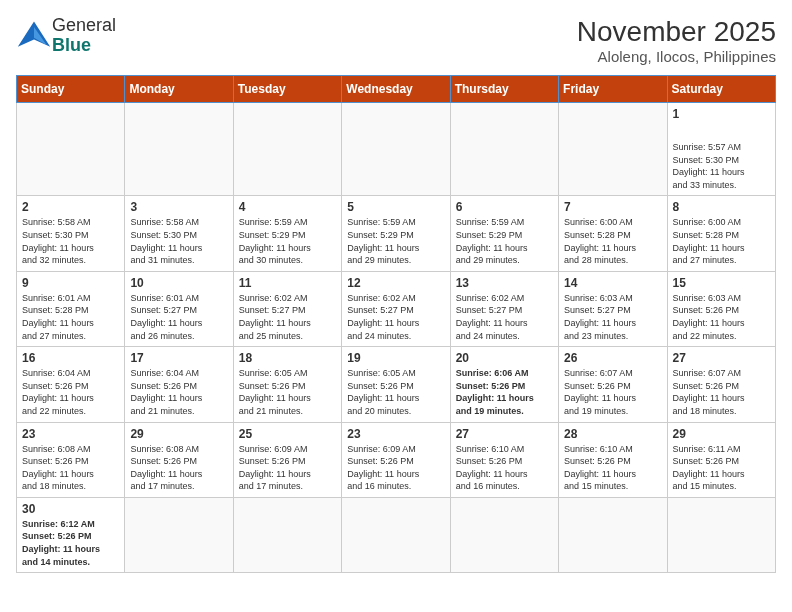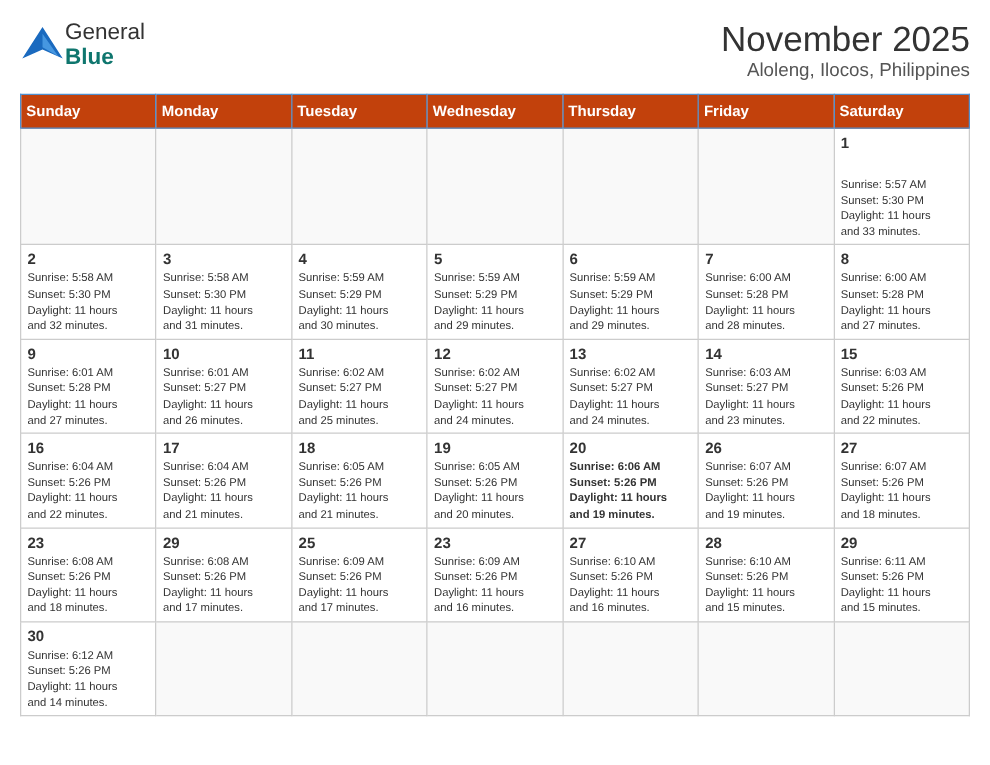--- a/index.html
+++ b/index.html
@@ -336,21 +336,21 @@
           <span class="day-number">29</span>
           <div class="day-info" style="white-space: pre-line;">Sunrise: 6:11 AM
 Sunset: 5:26 PM
 Daylight: 11 hours
 and 15 minutes.</div>
         </td>
       </tr>
       <tr class="last-row">
         <td>
           <span class="day-number">30</span>
-          <div class="day-info" style="white-space: pre-line;">Sunrise: 6:12 AM
+          <div class="day-info" style="white-space: pre-line; font-weight: bold;">Sunrise: 6:12 AM
 Sunset: 5:26 PM
 Daylight: 11 hours
 and 14 minutes.</div>
         </td>
         <td class="empty-cell"></td>
         <td class="empty-cell"></td>
         <td class="empty-cell"></td>
         <td class="empty-cell"></td>
         <td class="empty-cell"></td>
         <td class="empty-cell"></td>

